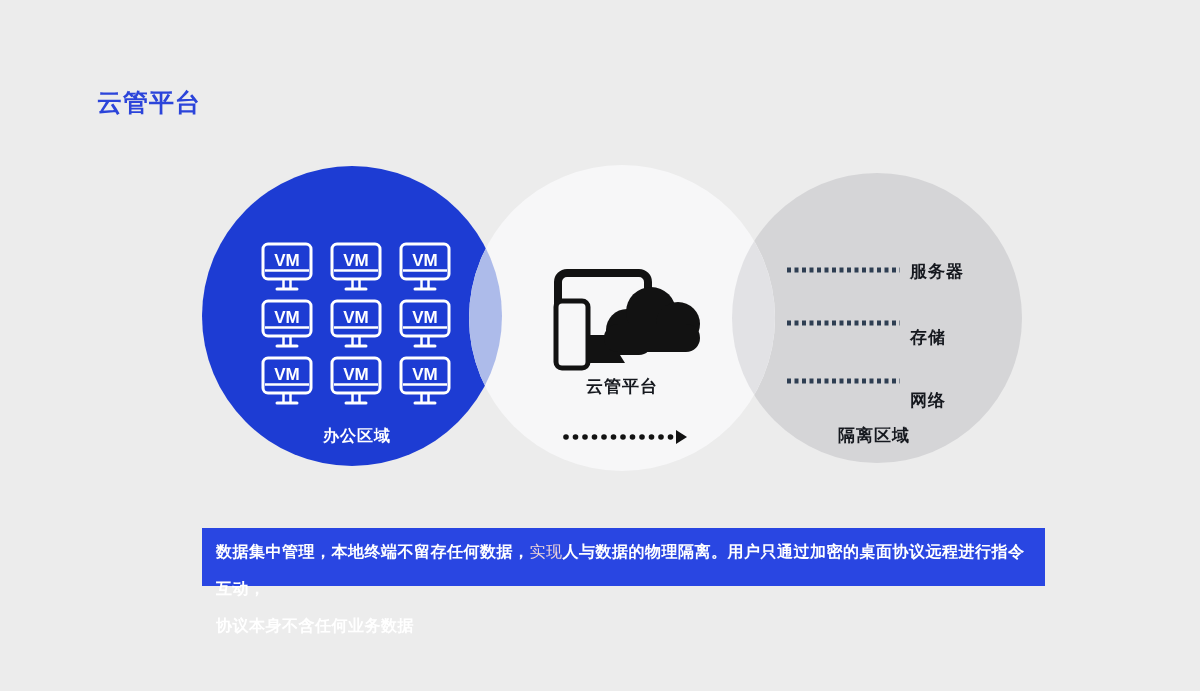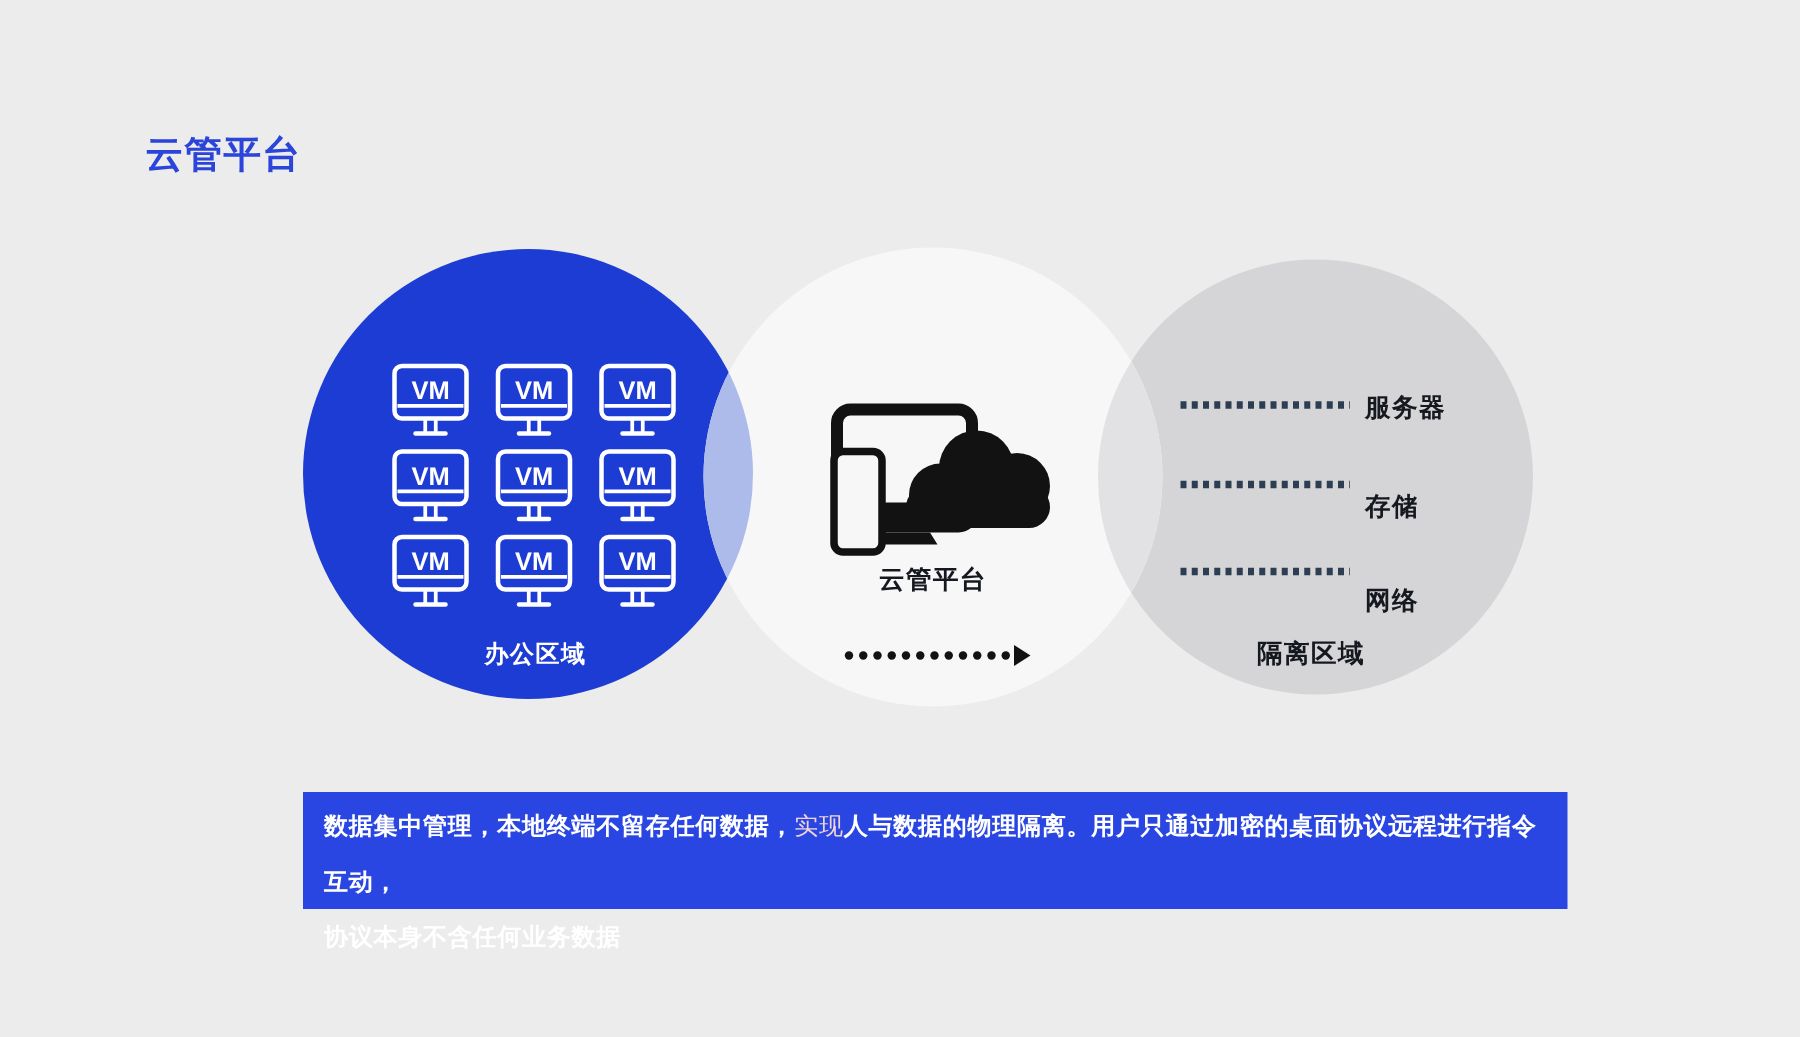--- a/index.html
+++ b/index.html
@@ -31,21 +31,21 @@
   .lbl-dark{fill:#15181e;font-weight:bold;font-size:17px;text-anchor:middle;letter-spacing:1px;}
   .lbl-item{fill:#15181e;font-weight:bold;font-size:17px;text-anchor:start;letter-spacing:1px;}
   
   .tab-outline{fill:none;stroke:#121212;stroke-width:8;}
   .solid-dark{fill:#121212;}
   .phone{fill:#f7f7f8;stroke:#121212;stroke-width:5;}
   
   .dash{stroke:#2e3e52;stroke-width:5;stroke-dasharray:4 3.5;}
   
   .banner{
-    position:absolute;left:202px;top:528px;width:843px;height:78px;
+    position:absolute;left:202px;top:528px;width:843px;height:58px;
     background:#2946e2;box-sizing:border-box;
     padding:5px 14px 0 14px;
     color:#ffffff;font-size:16px;font-weight:bold;line-height:37px;
     letter-spacing:0.5px;
   }
   .seg-bold{font-weight:bold;color:#ffffff;}
   .seg-light{font-weight:normal;color:#eed4d6;}
 </style>
 </head>
 <body>

